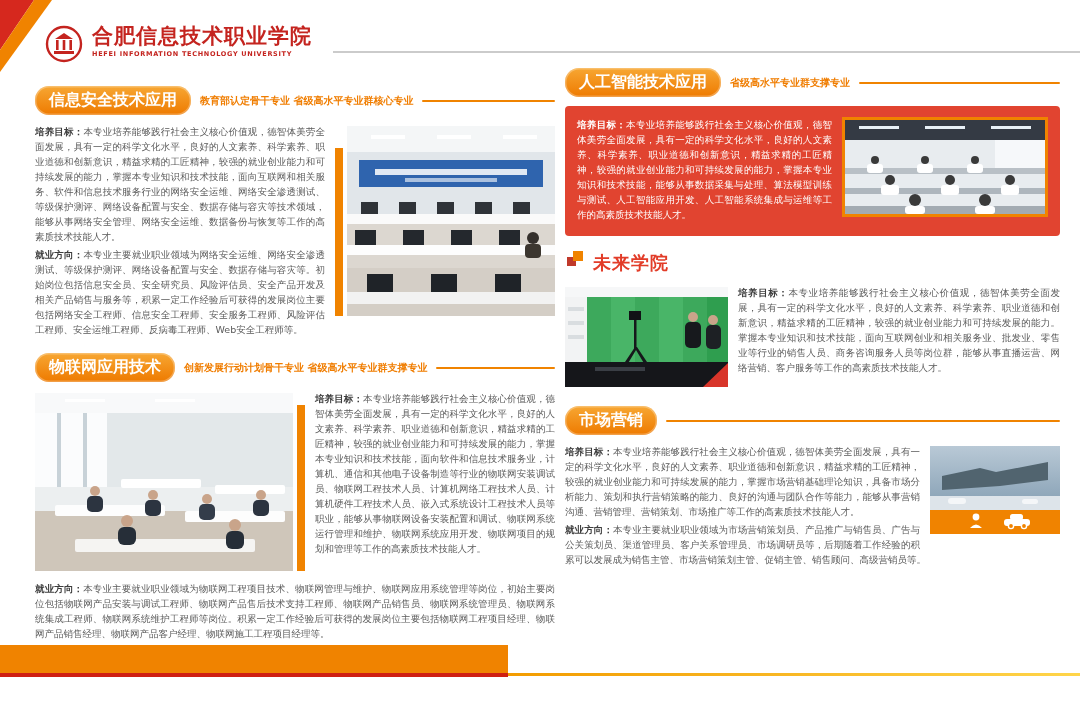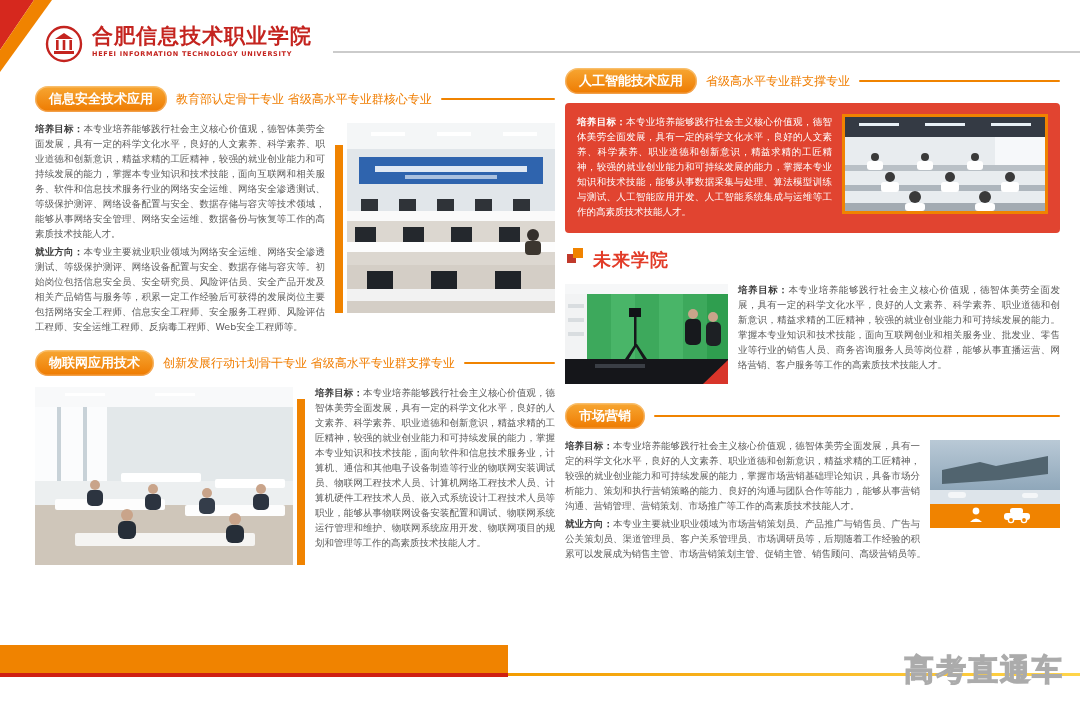--- a/index.html
+++ b/index.html
@@ -21,24 +21,24 @@
 
   
   .col-left{position:absolute;left:35px;top:86px;width:520px;}
   .col-right{position:absolute;left:565px;top:68px;width:495px;}
 
   
   .sec-header{display:flex;align-items:center;margin-bottom:9px;}
   .badge{
     background:linear-gradient(180deg,#f8a windows,#ee7a00);
     background:linear-gradient(180deg,#f7a733,#ee7a00);
-    color:#fff;font-weight:bold;font-size:13px;padding:4px 14px;border-radius:14px;
+    color:#fff;font-weight:bold;font-size:16px;padding:4px 14px;border-radius:14px;
     white-space:nowrap;box-shadow:inset 0 0 0 1.5px rgba(255,255,255,.28);
   }
-  .subtitle{color:#f07d00;font-weight:normal;font-size:12px;margin-left:9px;white-space:nowrap;}
+  .subtitle{color:#f07d00;font-weight:bold;font-size:10px;margin-left:9px;white-space:nowrap;}
   .hline{flex:1;height:2px;background:#f08300;margin-left:9px;border-radius:1px;}
 
   
   .sec-content{overflow:hidden;}
   .body-text{font-size:9.5px;line-height:1.58;color:#5a5a5a;text-align:justify;margin:0 0 3px 0;}
   .body-text b{color:#3d3d3d;}
   .mb-sec{margin-bottom:13px;}
 
   
   .float-r{float:right;margin:2px 0 6px 10px;display:flex;}
@@ -185,20 +185,21 @@
                 <rect x="218" y="107" width="16" height="16" rx="5" fill="#2c3440"></rect>
               <circle cx="92" cy="128" r="6" fill="#c9a48a"></circle>
                 <rect x="83" y="134" width="18" height="18" rx="6" fill="#262e38"></rect>
               <circle cx="200" cy="132" r="6" fill="#c9a48a"></circle>
                 <rect x="191" y="138" width="18" height="18" rx="6" fill="#262e38"></rect>
             </g>
           </svg>
           <span class="vbar-right"></span>
         </span>
         <p class="body-text"><b>培养目标：</b><span>本专业培养能够践行社会主义核心价值观，德智体美劳全面发展，具有一定的科学文化水平，良好的人文素养、科学素养、职业道德和创新意识，精益求精的工匠精神，较强的就业创业能力和可持续发展的能力，掌握本专业知识和技术技能，面向软件和信息技术服务业，计算机、通信和其他电子设备制造等行业的物联网安装调试员、物联网工程技术人员、计算机网络工程技术人员、计算机硬件工程技术人员、嵌入式系统设计工程技术人员等职业，能够从事物联网设备安装配置和调试、物联网系统运行管理和维护、物联网系统应用开发、物联网项目的规划和管理等工作的高素质技术技能人才。</span></p>
+        <p class="body-text" style="clear:both;padding-top:4px;"><b>就业方向：</b><span>本专业主要就业职业领域为物联网工程项目技术、物联网管理与维护、物联网应用系统管理等岗位，初始主要岗位包括物联网产品安装与调试工程师、物联网产品售后技术支持工程师、物联网产品销售员、物联网系统管理员、物联网系统集成工程师、物联网系统维护工程师等岗位。积累一定工作经验后可获得的发展岗位主要包括物联网工程项目经理、物联网产品销售经理、物联网产品客户经理、物联网施工工程项目经理等。</span></p>
       </div>
     </div>
   </div>
 
   <div class="col-right">
 
     <div>
       <div class="sec-header">
         <span class="badge">人工智能技术应用</span>
         <span class="subtitle">省级高水平专业群支撑专业</span>
@@ -314,15 +315,14 @@
         </span>
         <p class="body-text"><b>培养目标：</b><span>本专业培养能够践行社会主义核心价值观，德智体美劳全面发展，具有一定的科学文化水平，良好的人文素养、职业道德和创新意识，精益求精的工匠精神，较强的就业创业能力和可持续发展的能力，掌握市场营销基础理论知识，具备市场分析能力、策划和执行营销策略的能力、良好的沟通与团队合作等能力，能够从事营销沟通、营销管理、营销策划、市场推广等工作的高素质技术技能人才。</span></p>
         <p class="body-text"><b>就业方向：</b><span>本专业主要就业职业领域为市场营销策划员、产品推广与销售员、广告与公关策划员、渠道管理员、客户关系管理员、市场调研员等，后期随着工作经验的积累可以发展成为销售主管、市场营销策划主管、促销主管、销售顾问、高级营销员等。</span></p>
       </div>
     </div>
   </div>
 
   <div class="bottom-orange"></div>
   <div class="bottom-red"></div>
   <div class="bottom-gold"></div>
-  <div class="watermark">高考直通车</div>
 
 </div>
 
 </body></html>

